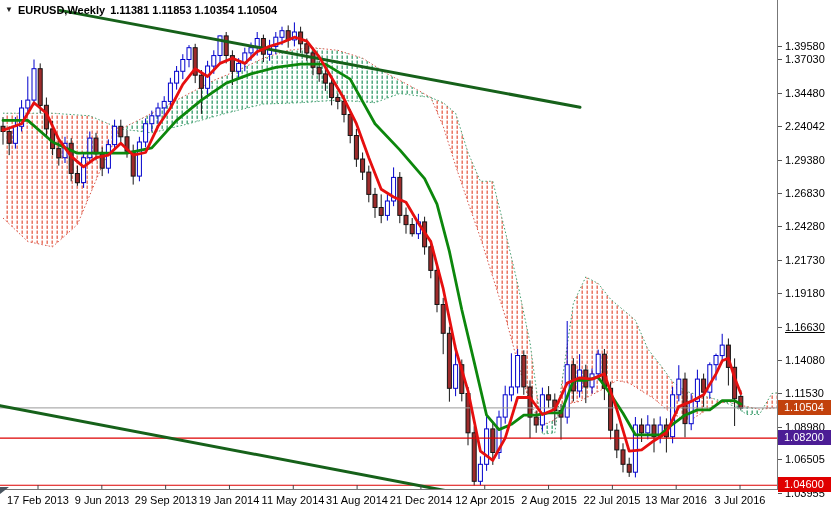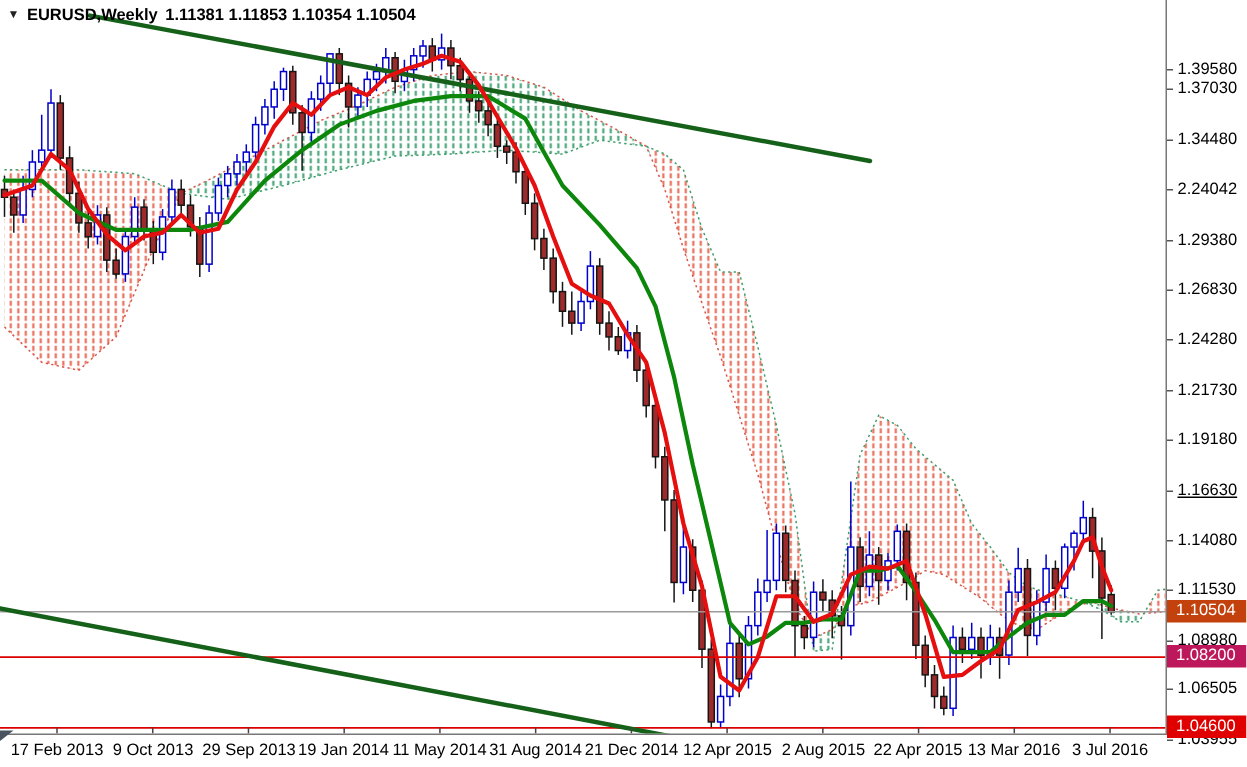--- a/index.html
+++ b/index.html
@@ -320,30 +320,30 @@
     <div class="plabel" style="top: 220px;">1.24280</div>
     <div class="plabel" style="top: 254px;">1.21730</div>
     <div class="plabel" style="top: 287px;">1.19180</div>
     <div class="plabel" style="top: 321px; text-decoration: underline;">1.16630</div>
     <div class="plabel" style="top: 354px;">1.14080</div>
     <div class="plabel" style="top: 387px;">1.11530</div>
     <div class="plabel" style="top: 421px;">1.08980</div>
     <div class="plabel" style="top: 453px;">1.06505</div>
     <div class="plabel" style="top: 487px;">1.03955</div>
     <div class="pmarker" style="top: 400px; background: #c2410c;">1.10504</div>
-    <div class="pmarker" style="top: 430px; background: #be185d;">1.08200</div>
+    <div class="pmarker" style="top: 430px; background: #4c1d95;">1.08200</div>
     <div class="pmarker" style="top: 477px; background: rgb(224, 0, 0);">1.04600</div>
   </div>
 <div class="time-axis">
     <div class="tlabel" style="left: 38px;">17 Feb 2013</div>
-    <div class="tlabel" style="left: 102px;">9 Oct 2013</div>
+    <div class="tlabel" style="left: 102px;">9 Jun 2013</div>
     <div class="tlabel" style="left: 166px;">29 Sep 2013</div>
     <div class="tlabel" style="left: 229px;">19 Jan 2014</div>
     <div class="tlabel" style="left: 293px;">11 May 2014</div>
     <div class="tlabel" style="left: 357px;">31 Aug 2014</div>
     <div class="tlabel" style="left: 421px;">21 Dec 2014</div>
     <div class="tlabel" style="left: 485px;">12 Apr 2015</div>
     <div class="tlabel" style="left: 549px;">2 Aug 2015</div>
-    <div class="tlabel" style="left: 612px;">22 Apr 2015</div>
+    <div class="tlabel" style="left: 612px;">22 Jul 2015</div>
     <div class="tlabel" style="left: 676px;">13 Mar 2016</div>
     <div class="tlabel" style="left: 740px;">3 Jul 2016</div>
   </div>
 <div class="corner-marker"></div>
 
 </body></html>

